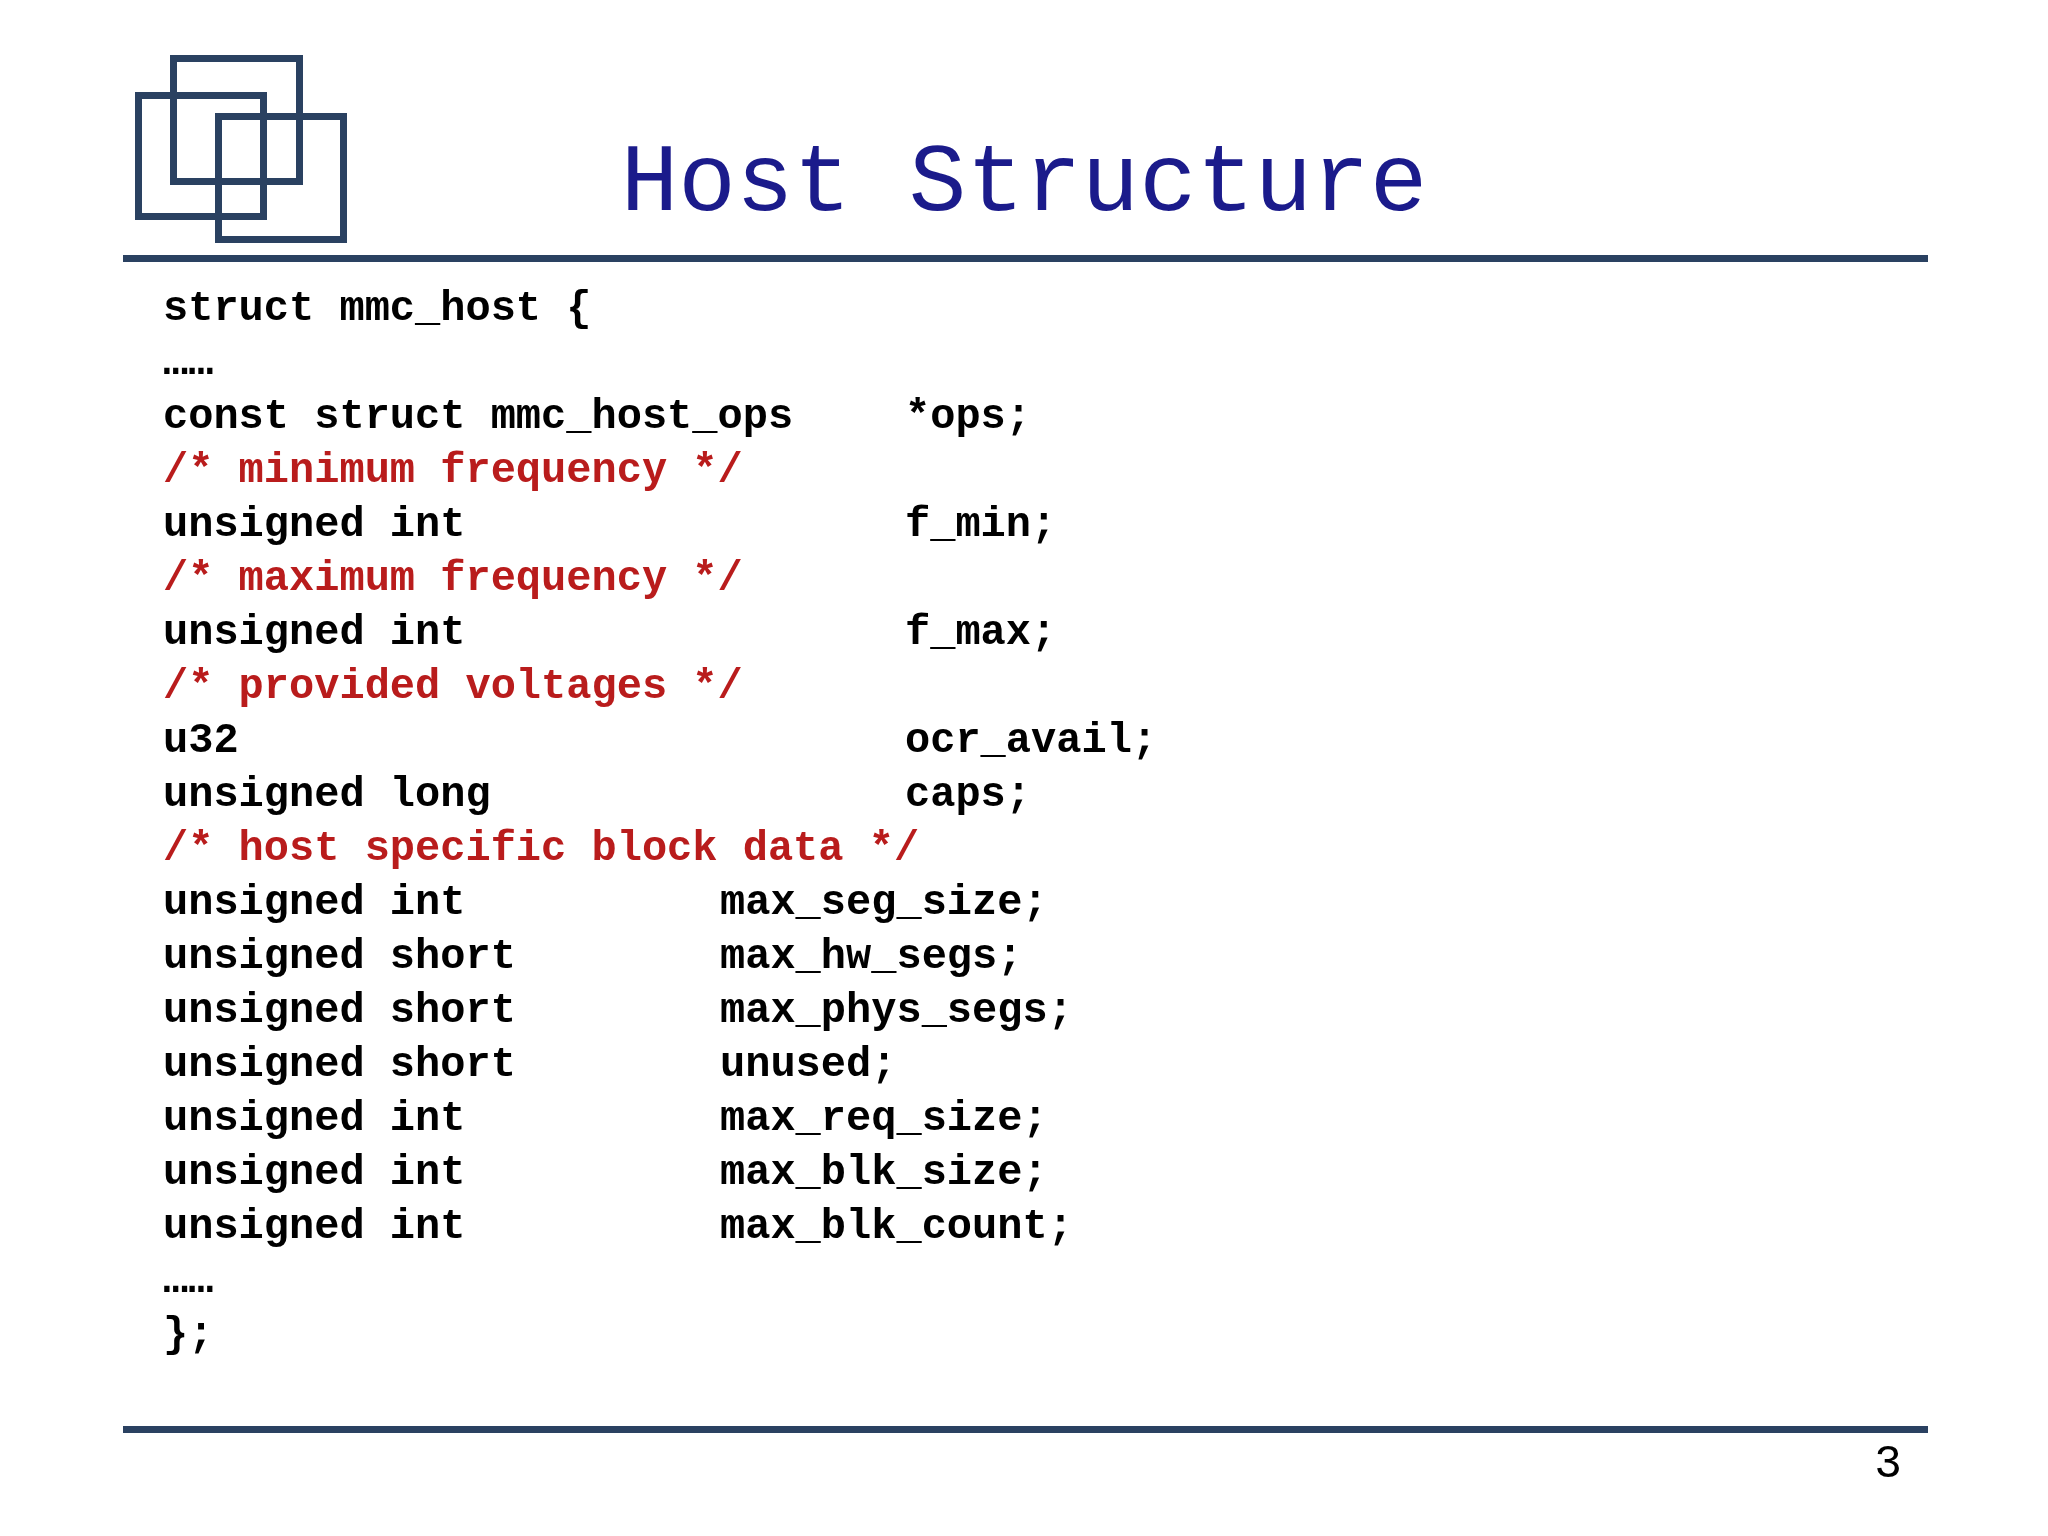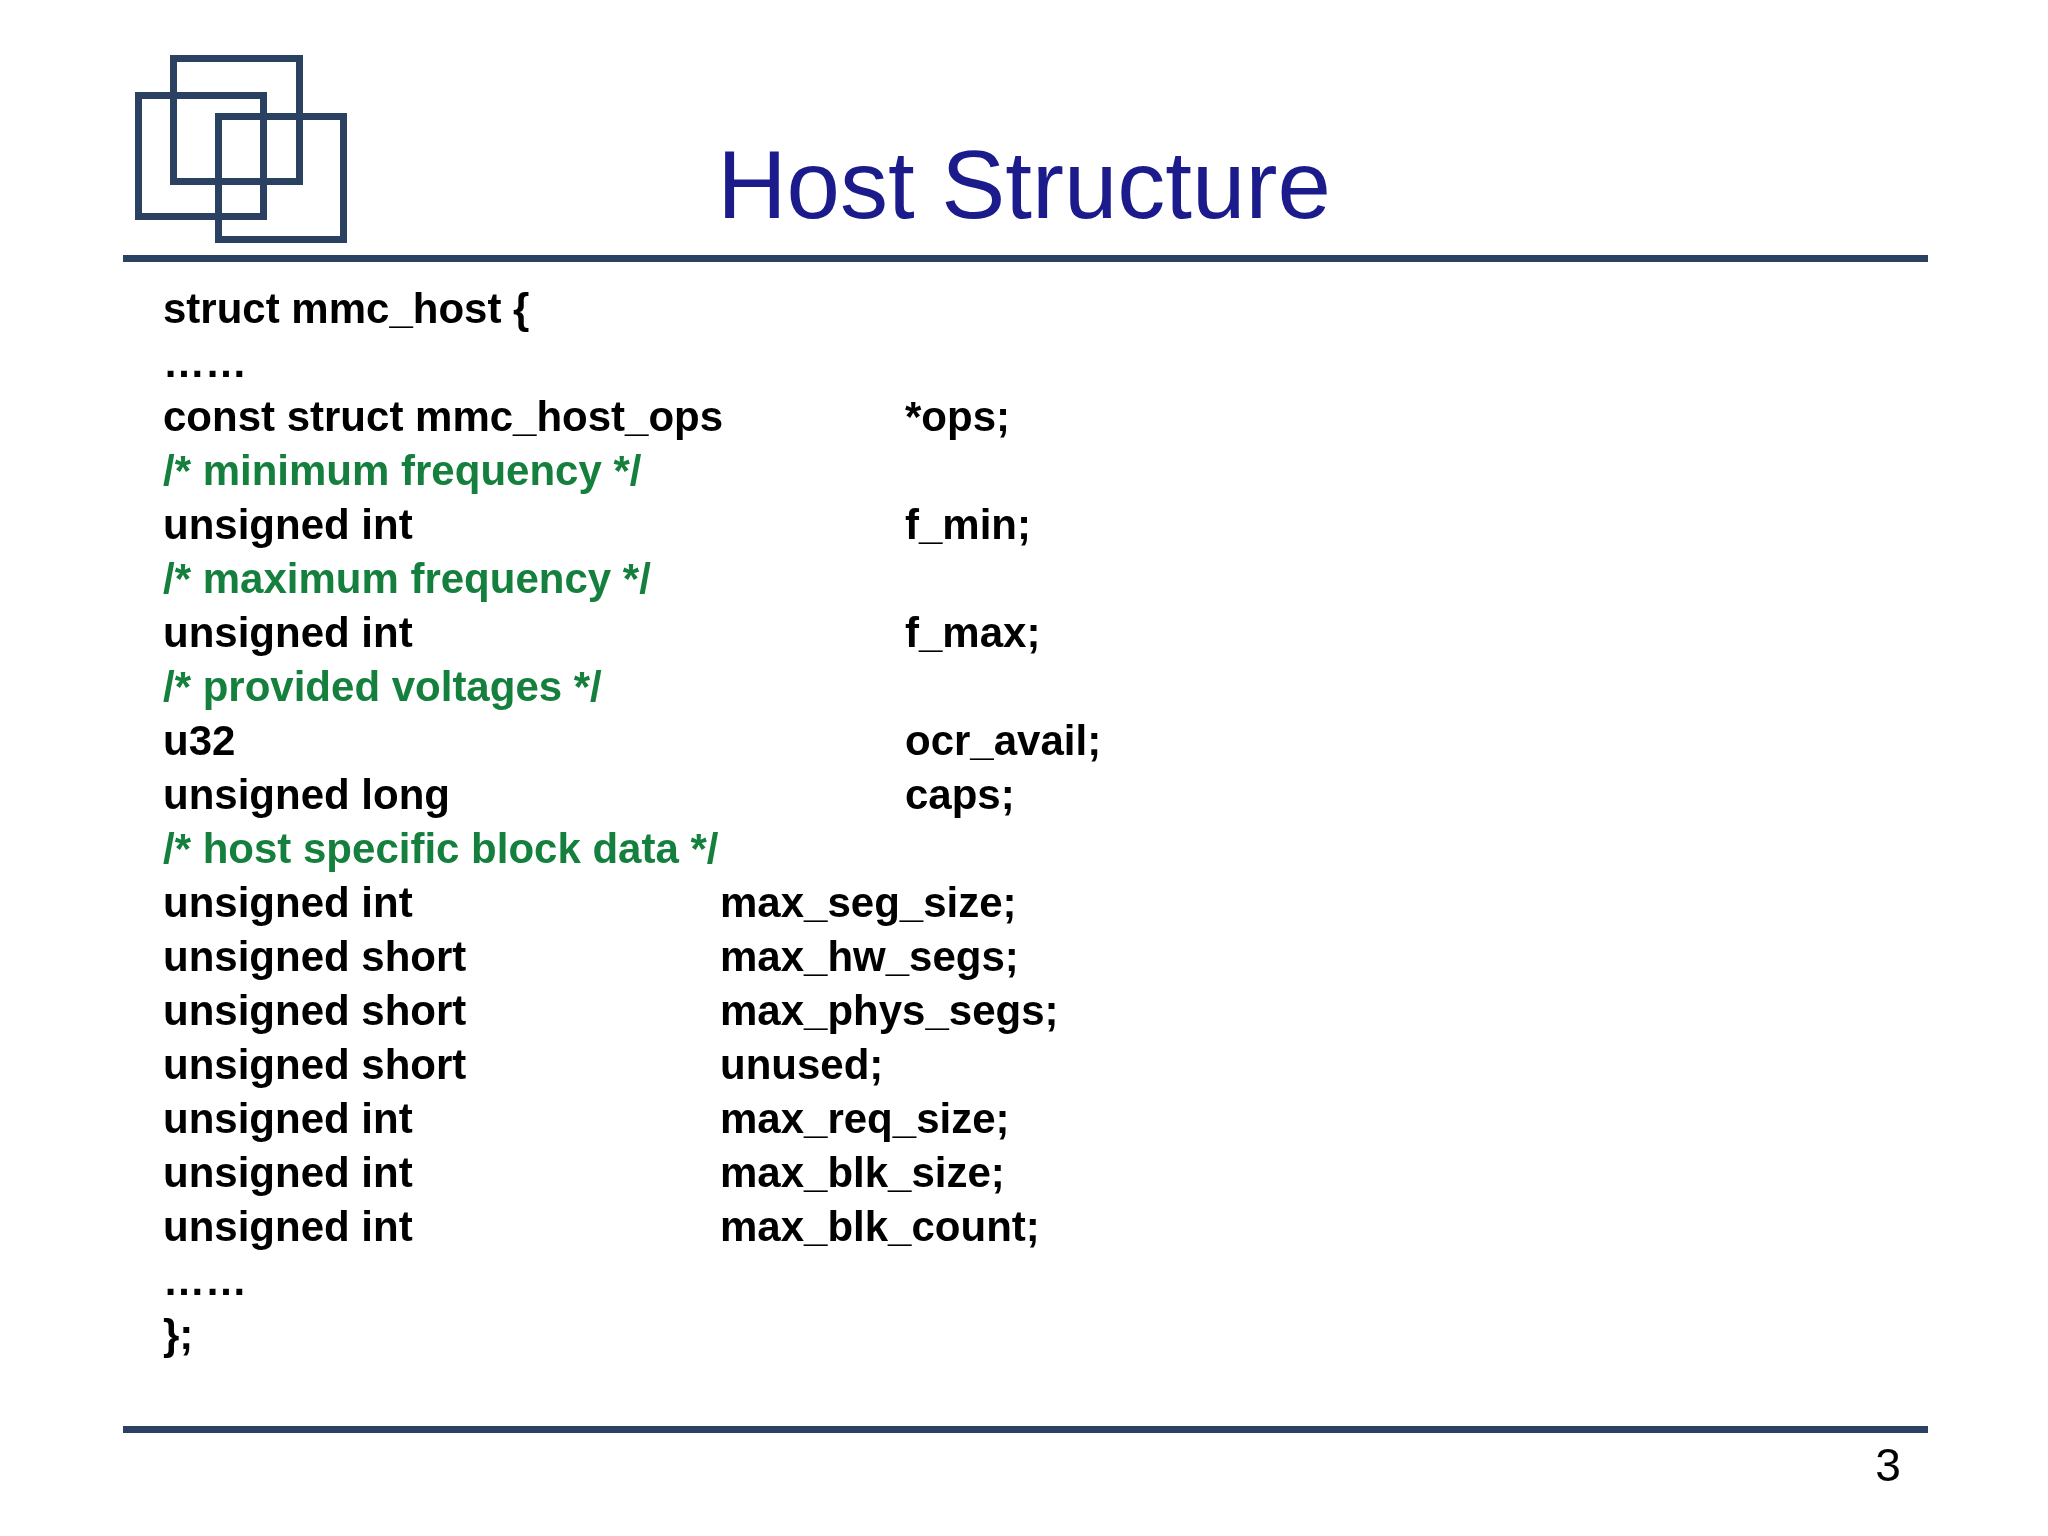--- a/index.html
+++ b/index.html
@@ -1,20 +1,20 @@
 <!DOCTYPE html>
 <html><head>
 <meta charset="utf-8">
 <style>
   html,body{margin:0;padding:0;background:#ffffff;}
   .slide{
     position:relative;
     width:1928px;height:1536px;
     background:#ffffff;
-    font-family:Liberation Sans, sans-serif;
+    font-family:Liberation Mono, monospace;
     overflow:hidden;
   }
   
   .logo{position:absolute;left:135px;top:55px;width:215px;height:190px;}
   .logo .sq{position:absolute;box-sizing:border-box;border:7px solid #2a4161;background:transparent;}
   .sq-top    {left:35px;top:0;     width:133px;height:130px;}
   .sq-left   {left:0;   top:37px;  width:132px;height:128px;}
   .sq-right  {left:80px;top:58px;  width:132px;height:130px;}
 
   .title{
@@ -29,21 +29,21 @@
   .rule-top{top:255px;}
   .rule-bottom{top:1426px;}
 
   .code{
     position:absolute;left:163px;top:282px;width:1700px;
     font-size:42px;line-height:54px;
     font-weight:bold;color:#000000;
     white-space:pre;
   }
   .code-line{position:relative;height:54px;}
-  .code-comment{color:#15803d;}
+  .code-comment{color:#b91c1c;}
   .code-field{position:absolute;top:0;}
   .tab-far{left:742px;}
   .tab-near{left:557px;}
 
   .page-number{
     position:absolute;left:1848px;top:1440px;width:80px;
     font-size:46px;line-height:50px;color:#000000;
     text-align:center;font-weight:normal;
   }
 </style>

